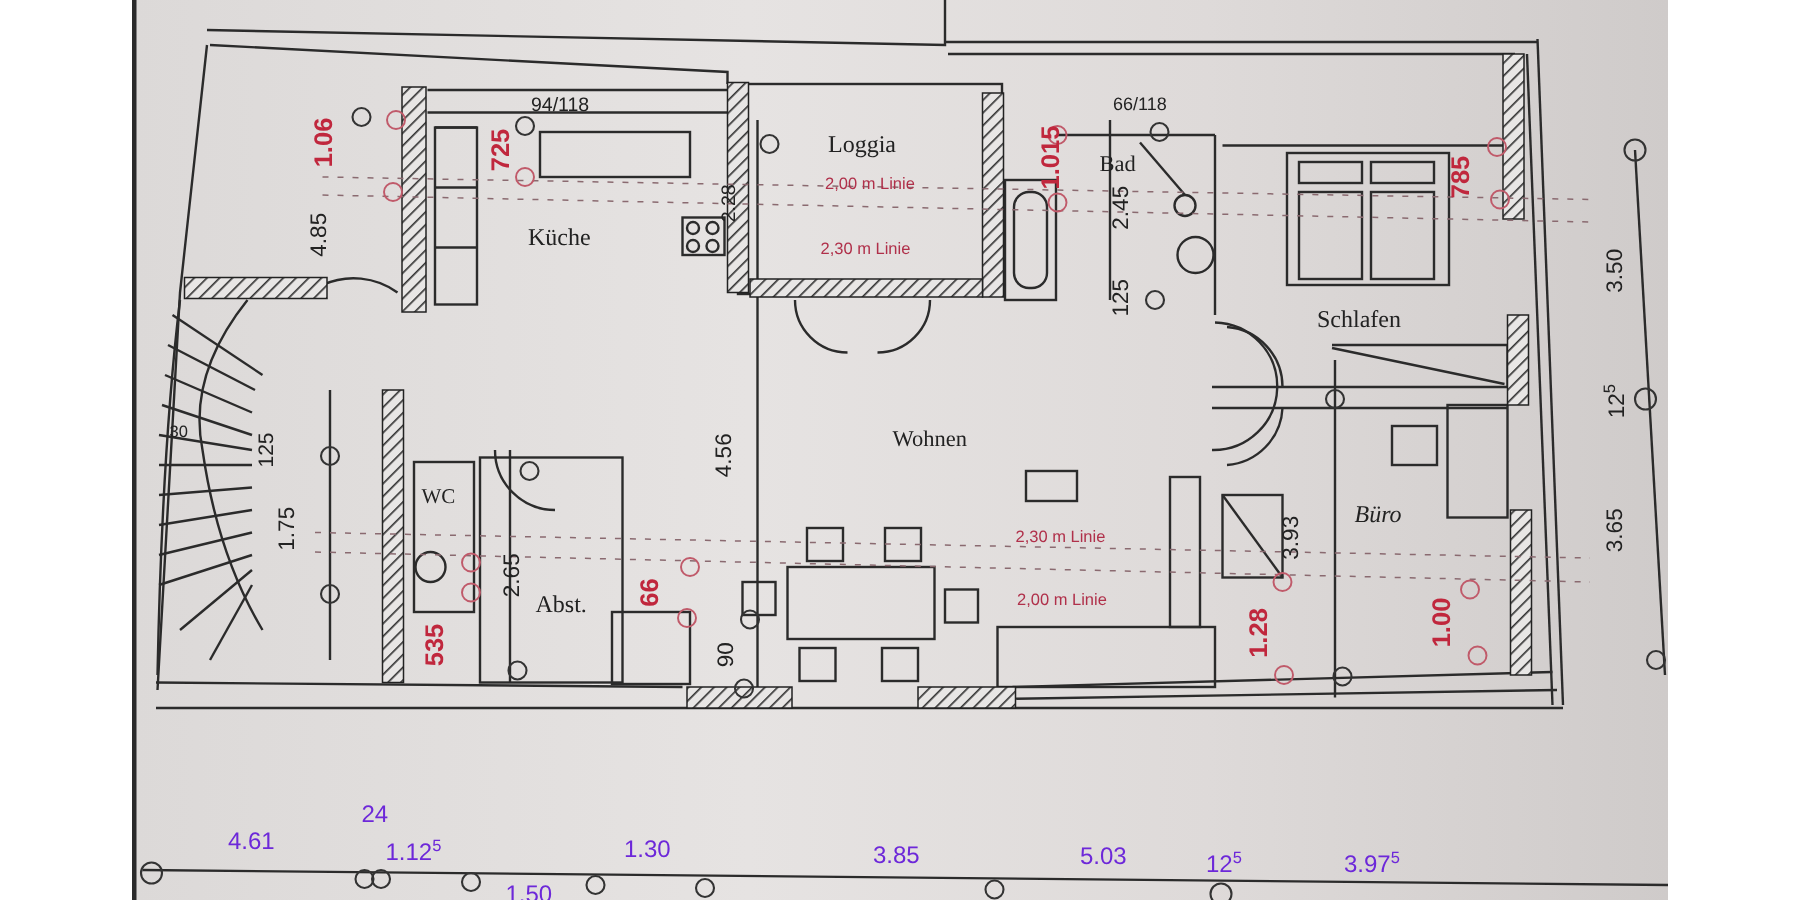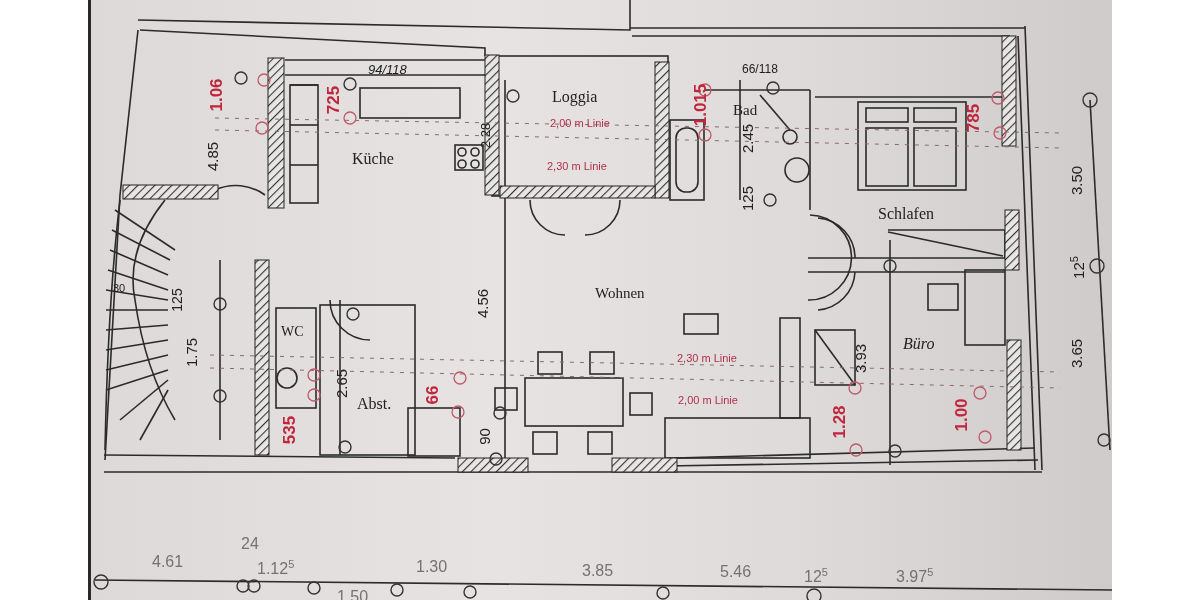--- a/index.html
+++ b/index.html
@@ -7,21 +7,21 @@
          font-family: "Liberation Sans", sans-serif; }
   .paper { position: absolute; left: 90px; top: 0; width: 1022px; height: 600px;
            background: linear-gradient(90deg, #dcd9d8 0%, #e6e3e2 40%, #dedad9 70%, #cfcbca 100%); }
   .paper-edge { position: absolute; left: 88px; top: 0; width: 3px; height: 600px; background: #2a2a2a; }
   svg.plan { position: absolute; left: 0; top: 0; width: 1200px; height: 600px; }
   .lbl { position: absolute; font-family: "Liberation Serif", serif; color: #222; font-size: 16px; white-space: nowrap; }
   .dim { position: absolute; font-family: "Liberation Sans", sans-serif; color: #222; font-size: 15px; white-space: nowrap; }
   .red { position: absolute; font-family: "Liberation Sans", sans-serif; color: #c0273d; font-weight: bold; font-size: 17px; white-space: nowrap; }
   .redsm { position: absolute; font-family: "Liberation Sans", sans-serif; color: #b0304a; font-size: 11px; white-space: nowrap; }
   .rot { transform: rotate(-90deg); transform-origin: center center; }
-  .bot { position: absolute; font-family: "Liberation Sans", sans-serif; color: #737373; font-size: 16px; white-space: nowrap; }
+  .bot { position: absolute; font-family: "Liberation Sans", sans-serif; color: #6d28d9; font-size: 16px; white-space: nowrap; }
   sup { font-size: 11px; }
 </style>
 </head>
 <body>
 
 <div class="paper"></div>
 <div class="paper-edge"></div>
 
 <svg class="plan" viewBox="0 0 1200 600">
   <defs>
@@ -201,21 +201,21 @@
 
 <div class="lbl" style="left:352px;top:150px;">Küche</div>
 <div class="lbl" style="left:552px;top:88px;">Loggia</div>
 <div class="lbl" style="left:733px;top:102px;font-size:15px;">Bad</div>
 <div class="lbl" style="left:878px;top:205px;">Schlafen</div>
 <div class="lbl" style="left:595px;top:285px;font-size:15px;">Wohnen</div>
 <div class="lbl" style="left:903px;top:335px;font-style:italic;">Büro</div>
 <div class="lbl" style="left:281px;top:324px;font-size:14px;">WC</div>
 <div class="lbl" style="left:357px;top:395px;">Abst.</div>
 
-<div class="lbl" style="left:368px;top:62px;font-size:13px;font-family:'Liberation Sans',sans-serif;font-style:italic;">94/118</div>
+<div class="lbl" style="left:354px;top:62px;font-size:13px;font-family:'Liberation Sans',sans-serif;">94/118</div>
 <div class="lbl" style="left:742px;top:62px;font-size:12px;font-family:'Liberation Sans',sans-serif;">66/118</div>
 
 <div class="redsm" style="left:550px;top:117px;">2,00 m Linie</div>
 <div class="redsm" style="left:547px;top:160px;">2,30 m Linie</div>
 <div class="redsm" style="left:677px;top:352px;">2,30 m Linie</div>
 <div class="redsm" style="left:678px;top:394px;">2,00 m Linie</div>
 
 <div class="red rot" style="left:200px;top:85px;">1.06</div>
 <div class="red rot" style="left:320px;top:90px;">725</div>
 <div class="red rot" style="left:680px;top:95px;">1.015</div>
@@ -240,15 +240,15 @@
 <div class="dim rot" style="left:1062px;top:172px;"><span>3.50</span></div>
 <div class="dim rot" style="left:1066px;top:258px;"><span>12</span><sup>5</sup></div>
 <div class="dim rot" style="left:1062px;top:345px;"><span>3.65</span></div>
 
 <div class="bot" style="left:152px;top:553px;">4.61</div>
 <div class="bot" style="left:241px;top:535px;">24</div>
 <div class="bot" style="left:257px;top:558px;"><span>1.12</span><sup>5</sup></div>
 <div class="bot" style="left:337px;top:588px;">1.50</div>
 <div class="bot" style="left:416px;top:558px;">1.30</div>
 <div class="bot" style="left:546px;top:562px;margin-left:36px;">3.85</div>
-<div class="bot" style="left:720px;top:563px;">5.46</div>
+<div class="bot" style="left:720px;top:563px;">5.03</div>
 <div class="bot" style="left:804px;top:566px;"><span>12</span><sup>5</sup></div>
 <div class="bot" style="left:896px;top:566px;"><span>3.97</span><sup>5</sup></div>
 
 </body></html>

